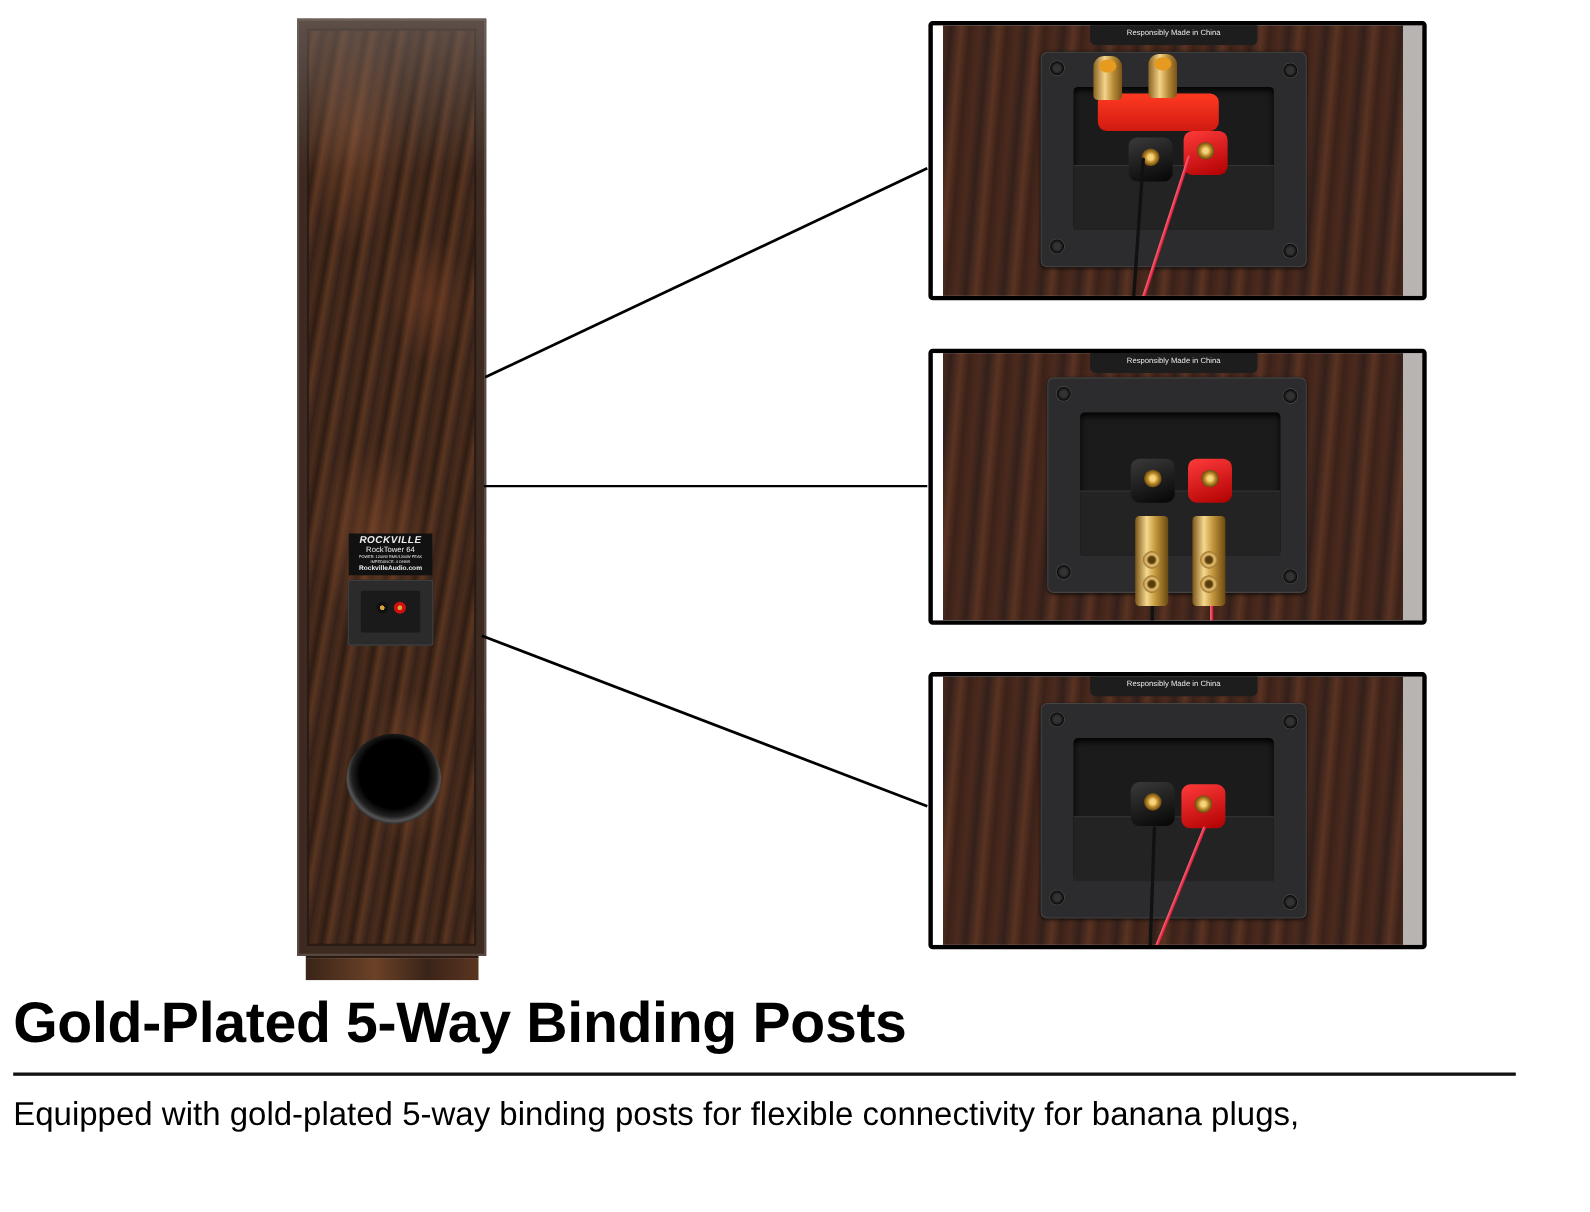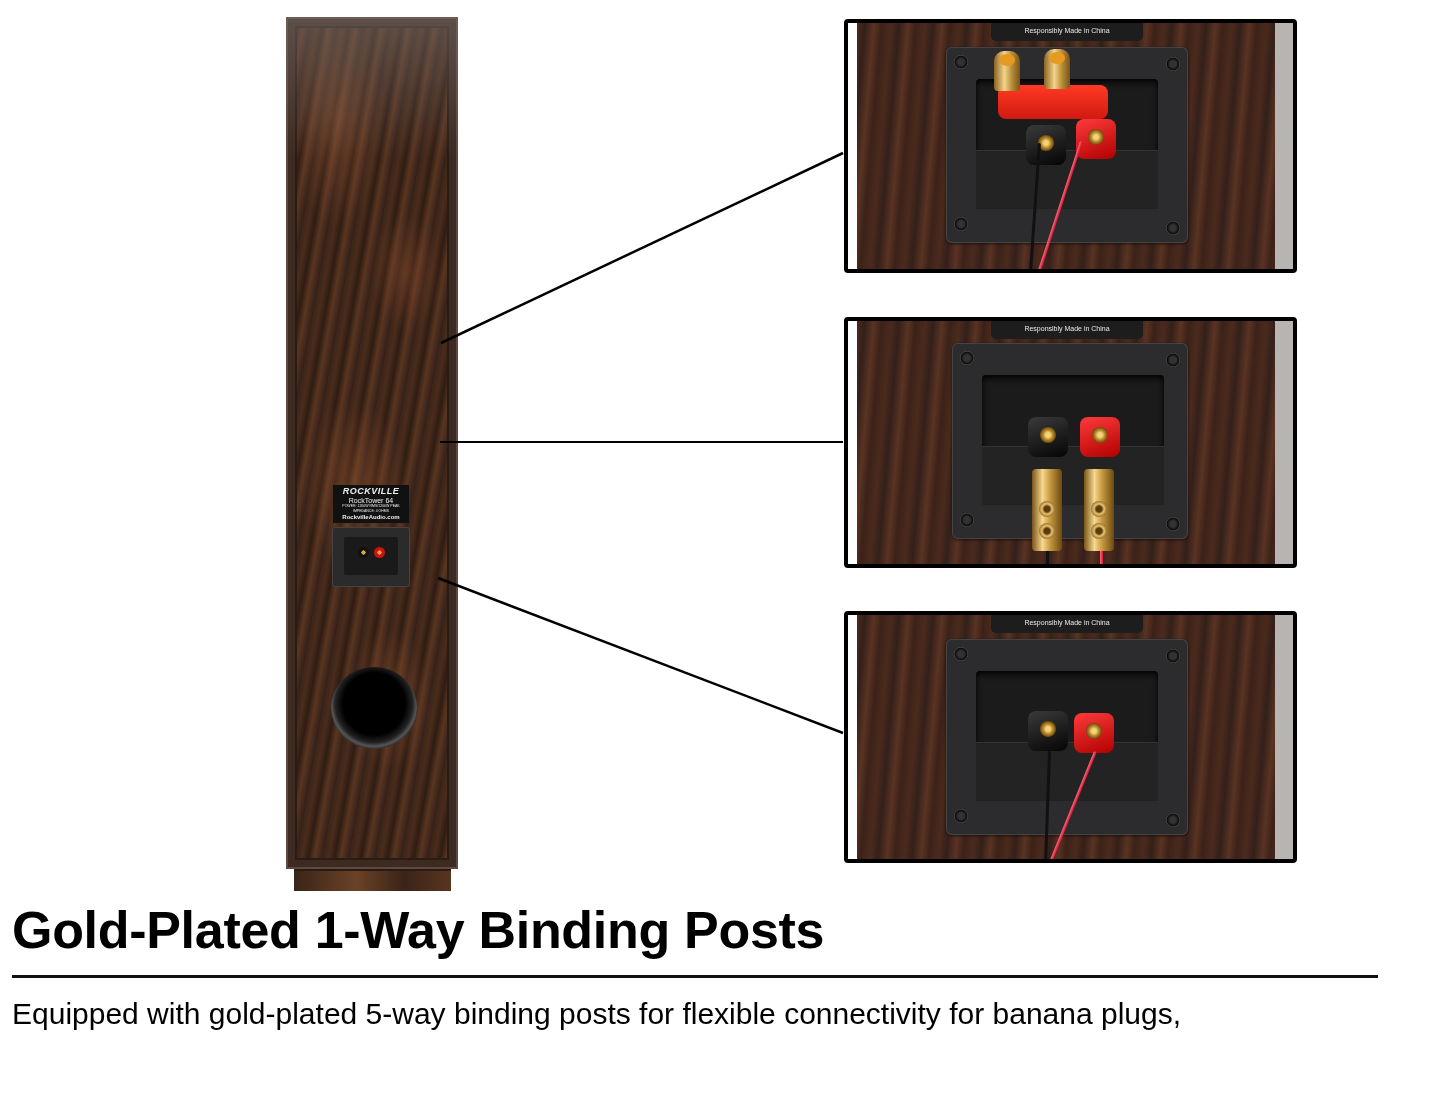--- a/index.html
+++ b/index.html
@@ -1,19 +1,19 @@
 <!DOCTYPE html>
 <html><head>
 <meta charset="utf-8">
 <style>
   html, body { margin:0; padding:0; background:#ffffff; }
   body { width:1445px; height:1102px; position:relative; overflow:hidden; font-family:"Liberation Sans", sans-serif; }
 
   
-  .tower { position:absolute; left:286px; top:17px; width:152px; height:872px; }
+  .tower { position:absolute; left:270px; top:17px; width:152px; height:872px; }
   .tower-cabinet {
     position:absolute; left:0; top:0; width:172px; height:852px;
     background:
       radial-gradient(ellipse 40% 18% at 30% 12%, rgba(170,100,60,.35), transparent 70%),
       radial-gradient(ellipse 30% 10% at 70% 30%, rgba(150,80,45,.35), transparent 70%),
       radial-gradient(ellipse 45% 14% at 40% 55%, rgba(160,90,50,.35), transparent 70%),
       radial-gradient(ellipse 35% 12% at 60% 80%, rgba(160,90,50,.35), transparent 70%),
       repeating-linear-gradient(100deg, #3a2418 0px, #4a2c1c 6px, #2e1c13 12px, #5a3520 18px, #33201a 26px),
       #3b2419;
     box-shadow: inset 0 0 0 2px #5b4a42, inset 0 0 0 9px #3d2b22, inset 0 0 0 11px #2a1b14;
@@ -192,17 +192,17 @@
     <div class="recess">
         <div class="shelf"></div>
       </div>
   </div>
   <div class="bpost black" style="left:180px; top:96px;"></div>
   <div class="bpost red" style="left:226px; top:98px;"></div>
   <div class="wire black" style="left:200px; top:136px; height:120px; transform:rotate(2deg);"></div>
   <div class="wire red" style="left:246px; top:136px; height:126px; transform:rotate(22deg);"></div>
 </div>
 
-<h1 class="title">Gold-Plated 1-Way Binding Posts</h1>
+<h1 class="title">Gold-Plated 5-Way Binding Posts</h1>
 <div class="divider"></div>
 <p class="body-text">
   <span>Equipped with gold-plated 5-way binding posts for flexible connectivity for banana plugs,</span>
 </p>
 
 </body></html>

